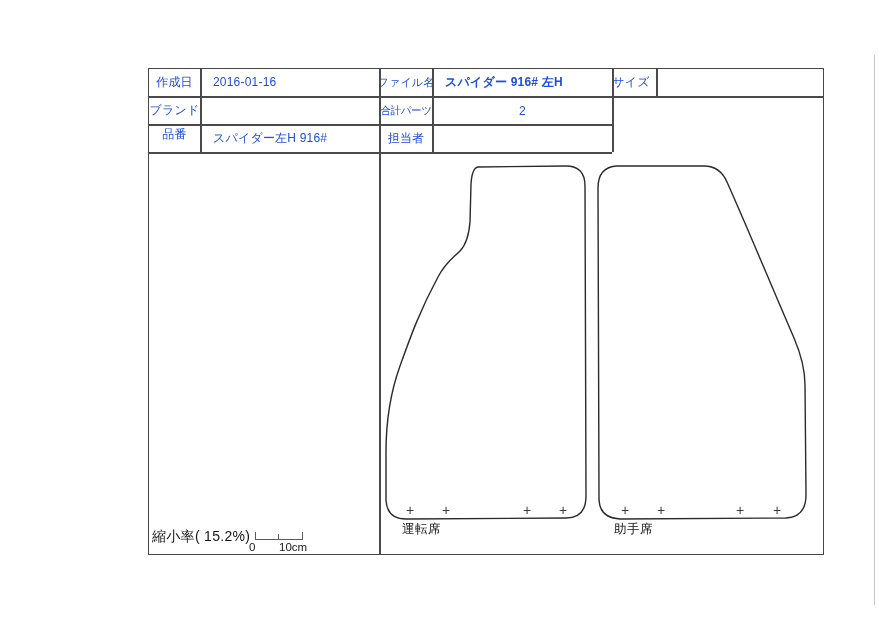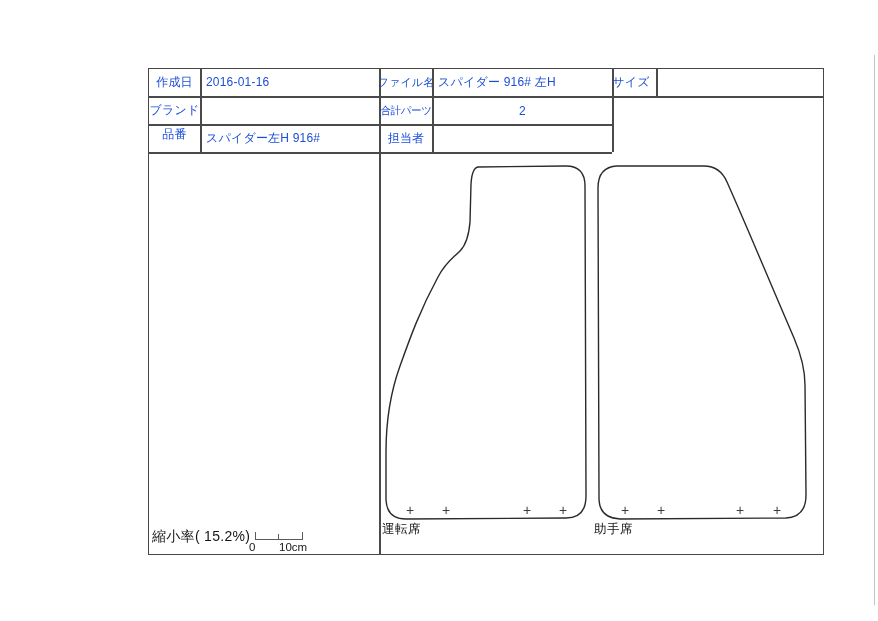--- a/index.html
+++ b/index.html
@@ -24,35 +24,36 @@
   
   .cell{
     position:absolute;
     display:flex;align-items:center;
     font-size:12px;letter-spacing:0.2px;
     white-space:nowrap;overflow:hidden;
     box-sizing:border-box;
     color:#1d4ed8;
   }
   .lbl{justify-content:center;text-align:center;}
-  .val{padding-left:5px;}
+  .val{padding-left:12px;}
   .val-center{justify-content:center;}
   
   svg.mats{left:0;top:0;pointer-events:none;}
   
   .plus{
     position:absolute;
     font-size:14px;color:#3d3d3d;
     transform:translate(-50%,-50%);
     line-height:1;
   }
   .mat-label{
     position:absolute;
     font-size:12.5px;color:#151515;letter-spacing:0.5px;
     white-space:nowrap;
+    margin-left:20px;
   }
   
   .scale-text{
     position:absolute;left:152px;top:528px;
     font-size:14px;color:#151515;letter-spacing:0.3px;
   }
   .ruler{
     position:absolute;left:255px;top:531px;width:48px;height:8px;
     border-bottom:1.3px solid #5a5a5a;
   }
@@ -87,21 +88,21 @@
 <div class="abs vline" style="left:656px;top:68px;height:28px;"></div>
 
 <div class="cell lbl" style="left:149px;top:68px;width:51px;height:28px;">作成日</div>
 <div class="cell val" style="left:201px;top:68px;width:178px;height:28px;">2016-01-16</div>
 <div class="cell lbl" style="left:149px;top:97px;width:51px;height:27px;">ブランド</div>
 <div class="cell val" style="left:201px;top:97px;width:178px;height:27px;"></div>
 <div class="cell lbl" style="left:149px;top:125px;width:51px;height:18px;">品番</div>
 <div class="cell val" style="left:201px;top:125px;width:178px;height:27px;">スパイダー左H 916#</div>
 
 <div class="cell lbl" style="left:380px;top:68px;width:52px;height:28px;font-size:11px;">ファイル名</div>
-<div class="cell val" style="left:433px;top:68px;width:179px;height:28px;">スパイダー 916# 左H</div>
+<div class="cell val" style="left:433px;top:68px;width:179px;height:28px;font-weight:bold;">スパイダー 916# 左H</div>
 <div class="cell lbl" style="left:380px;top:97px;width:52px;height:27px;font-size:10.5px;letter-spacing:-0.4px;">合計パーツ</div>
 <div class="cell val-center" style="left:433px;top:97px;width:179px;height:27px;display:flex;align-items:center;justify-content:center;position:absolute;font-size:12px;">2</div>
 <div class="cell lbl" style="left:380px;top:125px;width:52px;height:27px;">担当者</div>
 <div class="cell val" style="left:433px;top:125px;width:179px;height:27px;"></div>
 
 <div class="cell lbl" style="left:613px;top:68px;width:36px;height:28px;">サイズ</div>
 <div class="cell val" style="left:657px;top:68px;width:166px;height:28px;"></div>
 
 <svg class="abs mats" width="878" height="621" viewBox="0 0 878 621">
 

